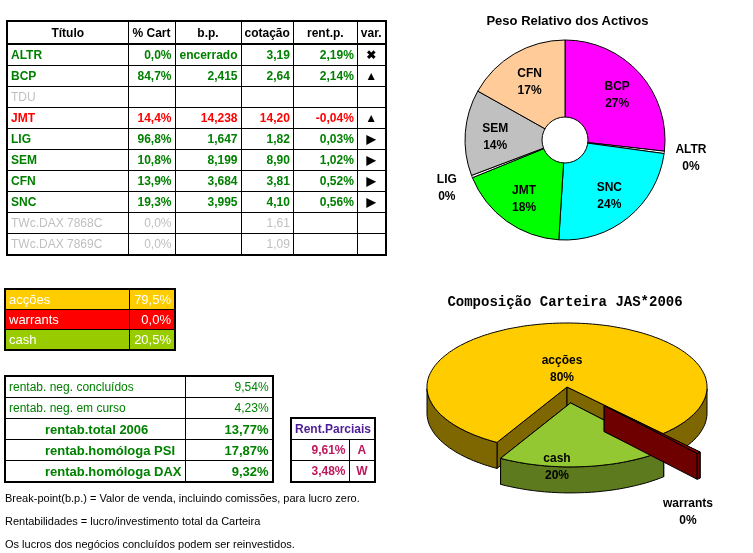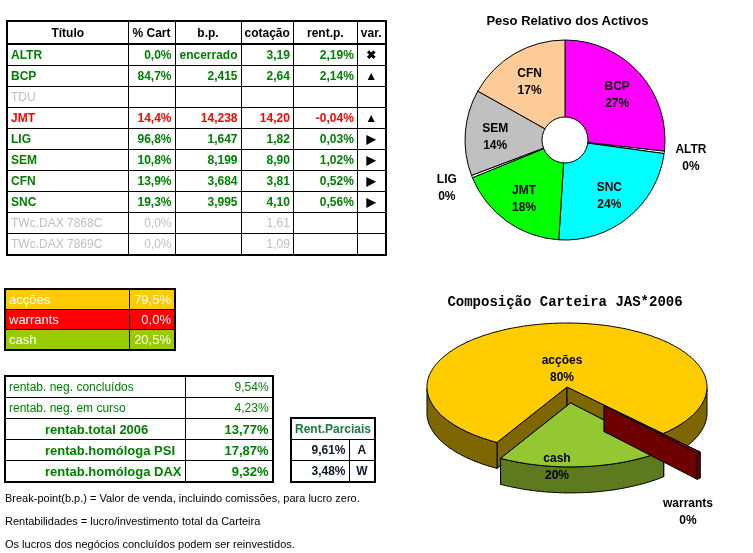--- a/index.html
+++ b/index.html
@@ -18,22 +18,22 @@
   td.sym{text-align:center;color:#000 !important;font-weight:bold;font-size:10px;padding:0;}
   
   #alloc-table{left:4px;top:288px;border:2px solid #000;font-size:13px;color:#fff;}
   #alloc-table td{height:19px;border:1px solid #000;}
   
   #returns-table{left:4px;top:375px;border:2px solid #000;color:#008000;}
   #returns-table td{height:20px;font-size:12px;}
   #returns-table tr.b td{font-weight:bold;font-size:13px;padding-left:39px;}
   
   #partials-table{left:290px;top:417px;border:2px solid #000;}
-  #partials-table th{height:20px;font-size:12px;color:#15803d;}
-  #partials-table td{height:20px;font-size:12px;color:#0f172a;font-weight:bold;}
+  #partials-table th{height:20px;font-size:12px;color:#4c1d95;}
+  #partials-table td{height:20px;font-size:12px;color:#be185d;font-weight:bold;}
   .footnote{position:absolute;left:5px;font-size:11px;color:#000;}
   .chart-title{position:absolute;text-align:center;font-weight:bold;color:#000;}
   #donut-title{left:440px;top:13px;width:255px;font-size:13px;}
   #pie3d-title{left:415px;top:294px;width:300px;font-size:14px;font-family:Liberation Mono, monospace;}
   svg{position:absolute;}
   #donut-svg{left:430px;top:30px;width:295px;height:225px;}
   #pie3d-svg{left:415px;top:310px;width:320px;height:230px;}
   .chart-label{font-family:"Liberation Sans",sans-serif;font-size:12px;font-weight:bold;
                text-anchor:middle;fill:#000;}
 </style>

